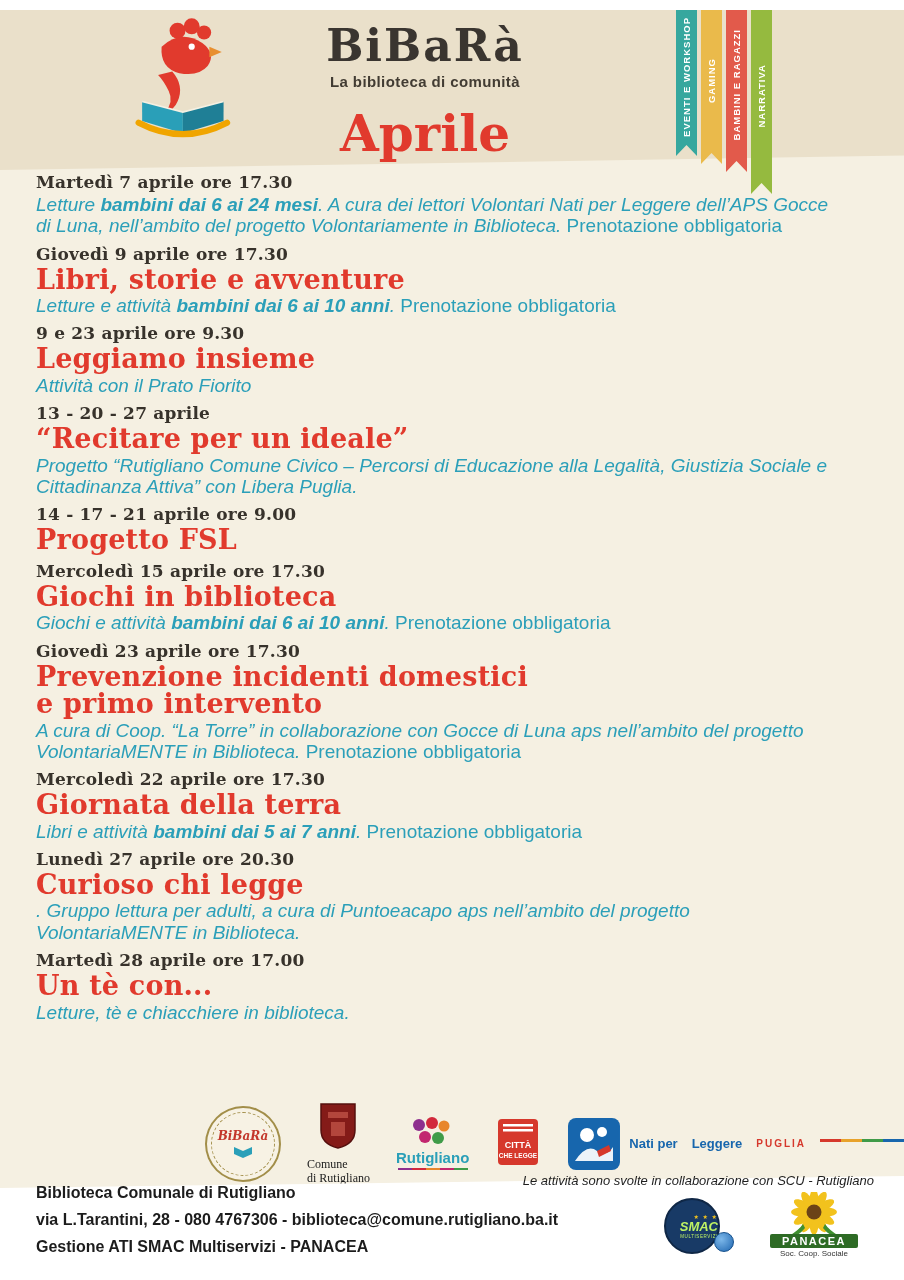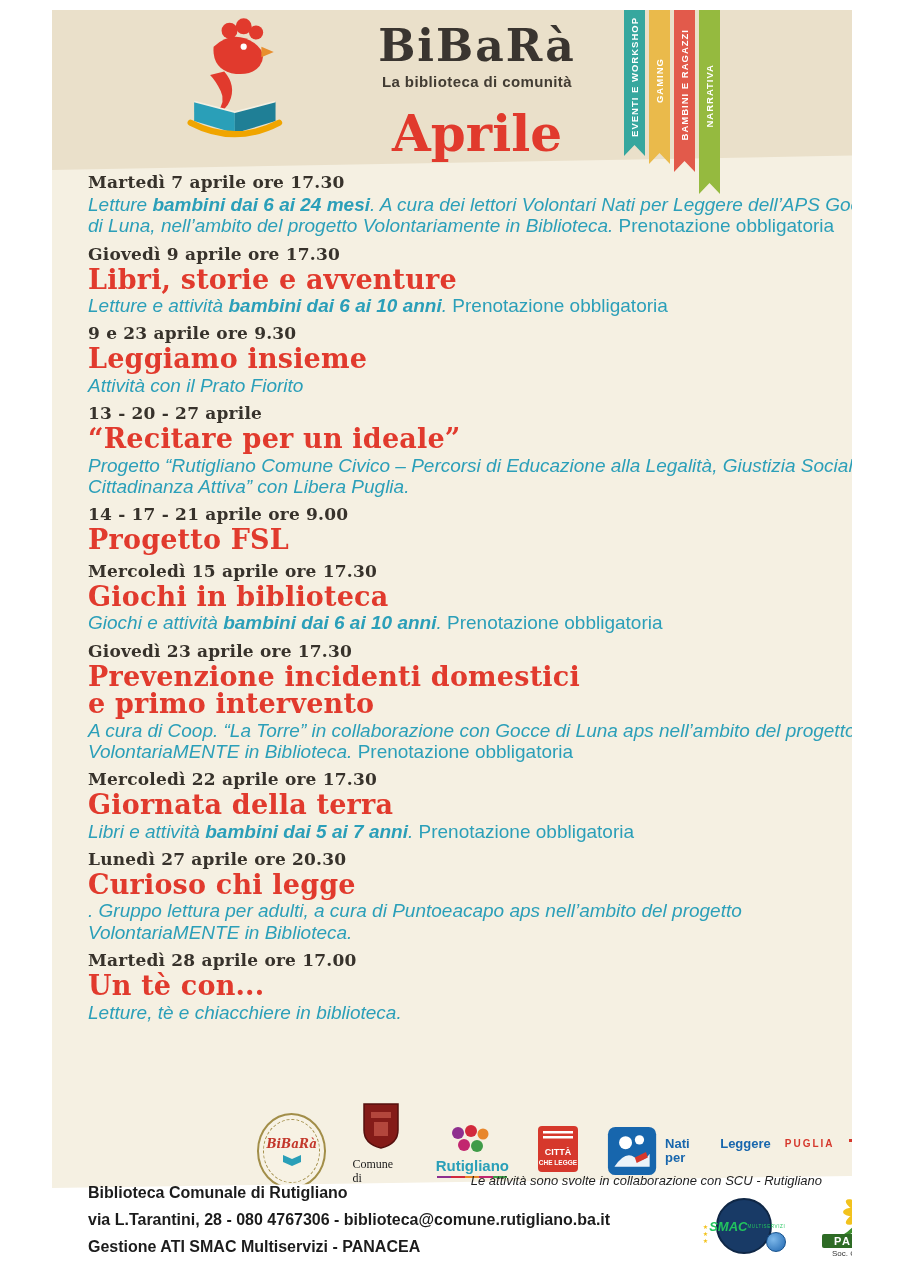--- a/index.html
+++ b/index.html
@@ -1,19 +1,19 @@
 <!DOCTYPE html>
 <html><head>
 <meta charset="utf-8">
 <style>
   * { margin:0; padding:0; box-sizing:border-box; }
   html,body { background:#ffffff; }
   body { font-family:"Liberation Sans", sans-serif; }
 
-  .page { position:relative; width:800px; height:1280px; background:#f5f0e2; overflow:hidden; margin:0 auto; }
+  .page { position:relative; width:904px; height:1280px; background:#f5f0e2; overflow:hidden; margin:0 auto; }
 
   .top-strip { position:absolute; top:0; left:0; width:100%; height:10px; background:#ffffff; }
 
   .header-band { position:absolute; top:10px; left:0; width:100%; height:160px; background:#eae0ca;
                  clip-path:polygon(0 0,100% 0,100% 91%,0 100%); }
 
   .logo-mark { position:absolute; left:128px; top:16px; }
 
   .brand-block { position:absolute; left:290px; top:24px; width:270px; text-align:center; }
   .brand-title { font-family:"DejaVu Serif", serif; font-weight:bold; font-size:44px; color:#3a3530; letter-spacing:2px; line-height:1; }
@@ -58,22 +58,22 @@
 
   .footer-band { position:absolute; left:0; top:1168px; width:100%; height:112px; background:#ffffff;
                  clip-path:polygon(0 20px,100% 8px,100% 112px,0 112px); }
 
   .f-line { position:absolute; left:36px; font-weight:bold; font-size:16px; color:#1c1c1c; }
   .f1 { top:1184px; }
   .f2 { top:1211px; }
   .f3 { top:1238px; }
 
   .smac { position:absolute; left:664px; top:1198px; display:flex; align-items:flex-end; }
-  .smac-circle { width:56px; height:56px; border-radius:50%; background:#183a66; border:2px solid #0f2746; color:#22c55e;
-                 display:flex; flex-direction:row; align-items:center; justify-content:center; }
+  .smac-circle { width:56px; height:56px; border-radius:50%; background:#183a66; border:2px solid #0f2746; color:#bef264;
+                 display:flex; flex-direction:column; align-items:flex-end; justify-content:center; }
   .smac-stars { color:#f2c21d; font-size:6px; letter-spacing:1px; height:7px; }
   .smac-stars::before { content:"★ ★ ★"; }
   .smac-name { font-size:13px; font-weight:bold; font-style:italic; line-height:1; }
   .smac-sub { font-size:4.5px; letter-spacing:0.6px; margin-top:1px; }
   .globe { width:20px; height:20px; border-radius:50%; margin-left:-6px; margin-bottom:2px;
            background:radial-gradient(circle at 35% 35%, #7db8ea, #1f66b0); border:1px solid #15508c; }
 
   .panacea { position:absolute; left:752px; top:1192px; width:124px; display:flex; flex-direction:column; align-items:center; }
   .panacea-banner { background:#2e6b25; color:#ffffff; font-weight:bold; font-size:11px; letter-spacing:1.5px; padding:1px 12px; border-radius:2px; margin-top:-4px; }
   .panacea-sub { font-size:8px; color:#333; margin-top:1px; }

